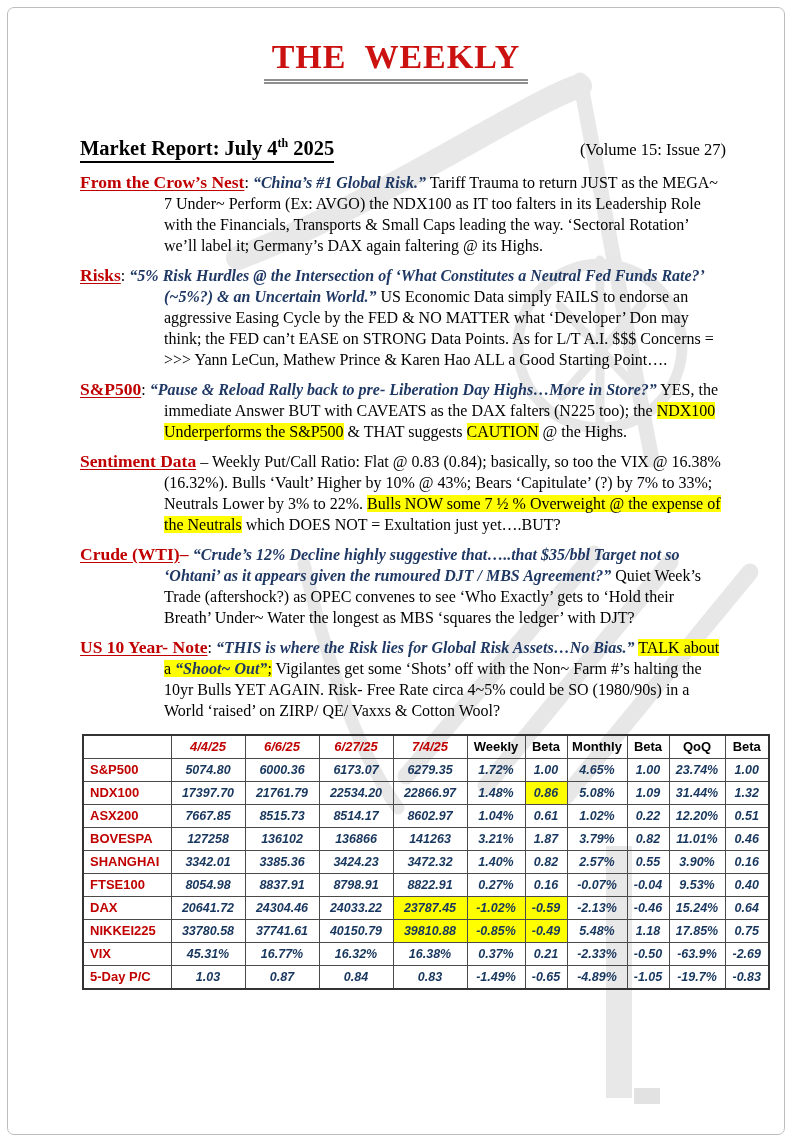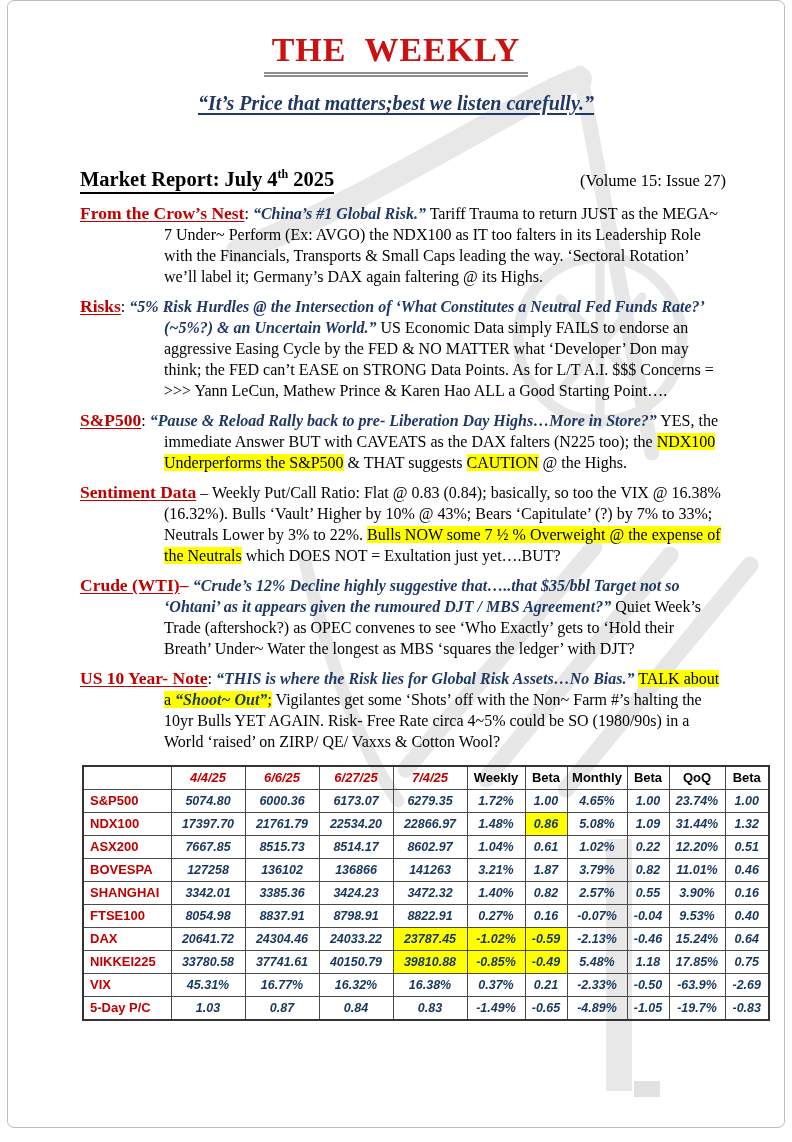--- a/index.html
+++ b/index.html
@@ -1,17 +1,17 @@
 <!DOCTYPE html>
 <html><head>
 <meta charset="utf-8">
 <style>
   html,body{margin:0;padding:0;background:#fff;}
   body{width:792px;height:1142px;position:relative;font-family:"Liberation Serif",serif;color:#000;overflow:hidden;}
-  .page{position:absolute;left:7px;top:0;width:776px;height:1126px;border:1px solid #bdbdbd;border-radius:7px;background:#fff;overflow:hidden;}
+  .page{position:absolute;left:7px;top:7px;width:776px;height:1126px;border:1px solid #bdbdbd;border-radius:7px;background:#fff;overflow:hidden;}
   .wm{position:absolute;left:0;top:0;width:100%;height:100%;pointer-events:none;}
   .content{position:relative;z-index:2;}
 
   .title-wrap{text-align:center;margin-top:30px;}
   .title{display:inline-block;font-size:34px;font-weight:700;color:#cc1111;letter-spacing:1px;word-spacing:9px;border-bottom:5px double #8f8f8f;padding:0 8px 3px 8px;}
   .subtitle-wrap{text-align:center;margin-top:15px;}
   .subtitle{font-size:20px;font-weight:700;font-style:italic;color:#1F3864;text-decoration:underline;text-decoration-thickness:1.5px;text-underline-offset:3px;}
   .report-row{display:flex;justify-content:space-between;align-items:baseline;margin:14px 58px 0 72px;}
   .report-title{font-size:20.5px;font-weight:700;border-bottom:2.5px solid #000;padding-bottom:1px;margin-top:38px;}
   .report-title sup{font-size:12px;}
@@ -56,23 +56,20 @@
     </g>
     <rect x="598" y="838" width="26" height="252" fill="#d6d6d6" opacity="0.55"></rect>
     <rect x="626" y="1080" width="26" height="16" fill="#d6d6d6" opacity="0.7"></rect>
   </svg>
 
   <div class="content">
     <div class="title-wrap">
       <span class="title">THE WEEKLY</span>
     </div>
 
-    <div class="subtitle-wrap">
-      <span class="subtitle">“It’s Price that matters;best we listen carefully.”</span>
-    </div>
 
     <div class="report-row">
       <span class="report-title"><span>Market Report: July 4</span><sup>th</sup><span> 2025</span></span>
       <span class="volume">(Volume 15: Issue 27)</span>
     </div>
 
     <p class="section"><span class="seg-h">From the Crow’s Nest</span><span class="seg-p">: </span><span class="seg-q">“China’s #1 Global Risk.”</span><span class="seg-p">   Tariff Trauma to return JUST as the MEGA~ 7 Under~ Perform (Ex: AVGO) the NDX100 as IT too falters in its Leadership Role with the Financials, Transports &amp; Small Caps leading the way. ‘Sectoral Rotation’ we’ll label it; Germany’s DAX again faltering @ its Highs.</span></p>
     <p class="section"><span class="seg-h">Risks</span><span class="seg-p">: </span><span class="seg-q">“5% Risk Hurdles @ the Intersection of ‘What Constitutes a Neutral Fed Funds Rate?’ (~5%?) &amp; an Uncertain World.”</span><span class="seg-p">  US Economic Data simply FAILS to endorse an aggressive Easing Cycle by the FED &amp; NO MATTER what ‘Developer’ Don may think; the FED can’t EASE on STRONG Data Points. As for L/T A.I. $$$ Concerns = &gt;&gt;&gt; Yann LeCun, Mathew Prince &amp; Karen Hao ALL a Good Starting Point….</span></p>
     <p class="section"><span class="seg-h">S&amp;P500</span><span class="seg-p">: </span><span class="seg-q">“Pause &amp; Reload Rally back to pre- Liberation Day Highs…More in Store?”</span><span class="seg-p"> YES, the immediate Answer BUT with CAVEATS as the DAX falters (N225 too); the </span><span class="seg-p seg-hl">NDX100 Underperforms the S&amp;P500</span><span class="seg-p"> &amp; THAT suggests </span><span class="seg-p seg-hl">CAUTION</span><span class="seg-p"> @ the Highs.</span></p>
     <p class="section"><span class="seg-h">Sentiment Data</span><span class="seg-p"> – Weekly Put/Call Ratio: Flat @ 0.83 (0.84); basically, so too the VIX @ 16.38% (16.32%). Bulls ‘Vault’ Higher by 10% @ 43%; Bears ‘Capitulate’ (?) by 7% to 33%; Neutrals Lower by 3% to 22%. </span><span class="seg-p seg-hl">Bulls NOW some 7 ½ % Overweight @ the expense of the Neutrals</span><span class="seg-p"> which DOES NOT = Exultation just yet….BUT?</span></p>

